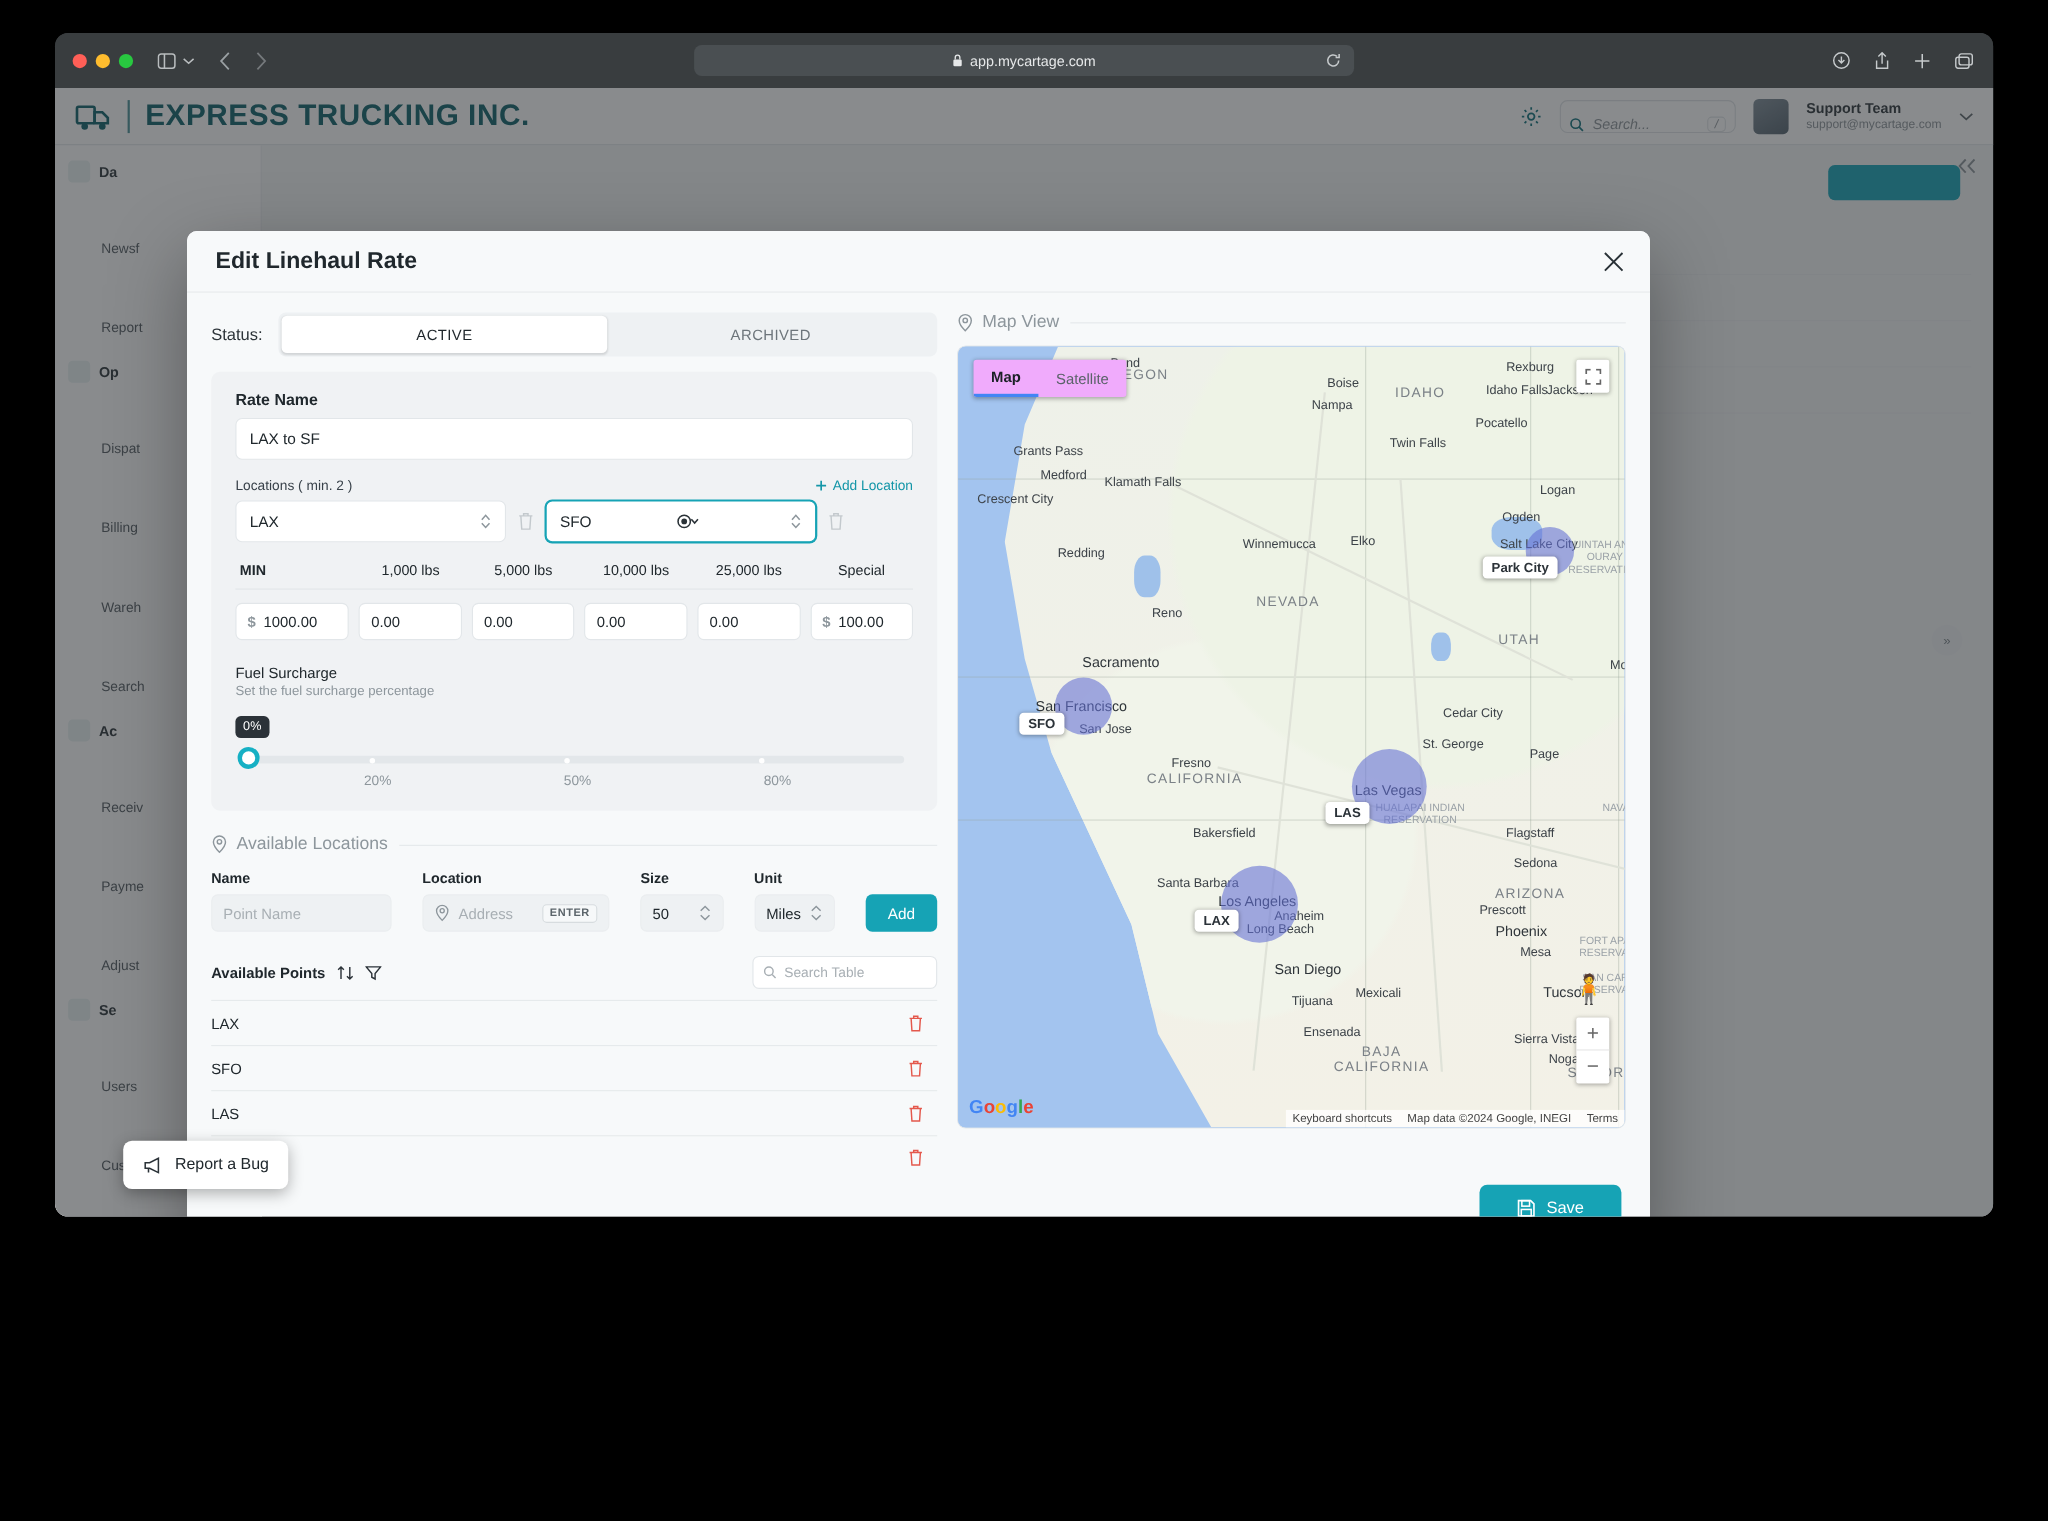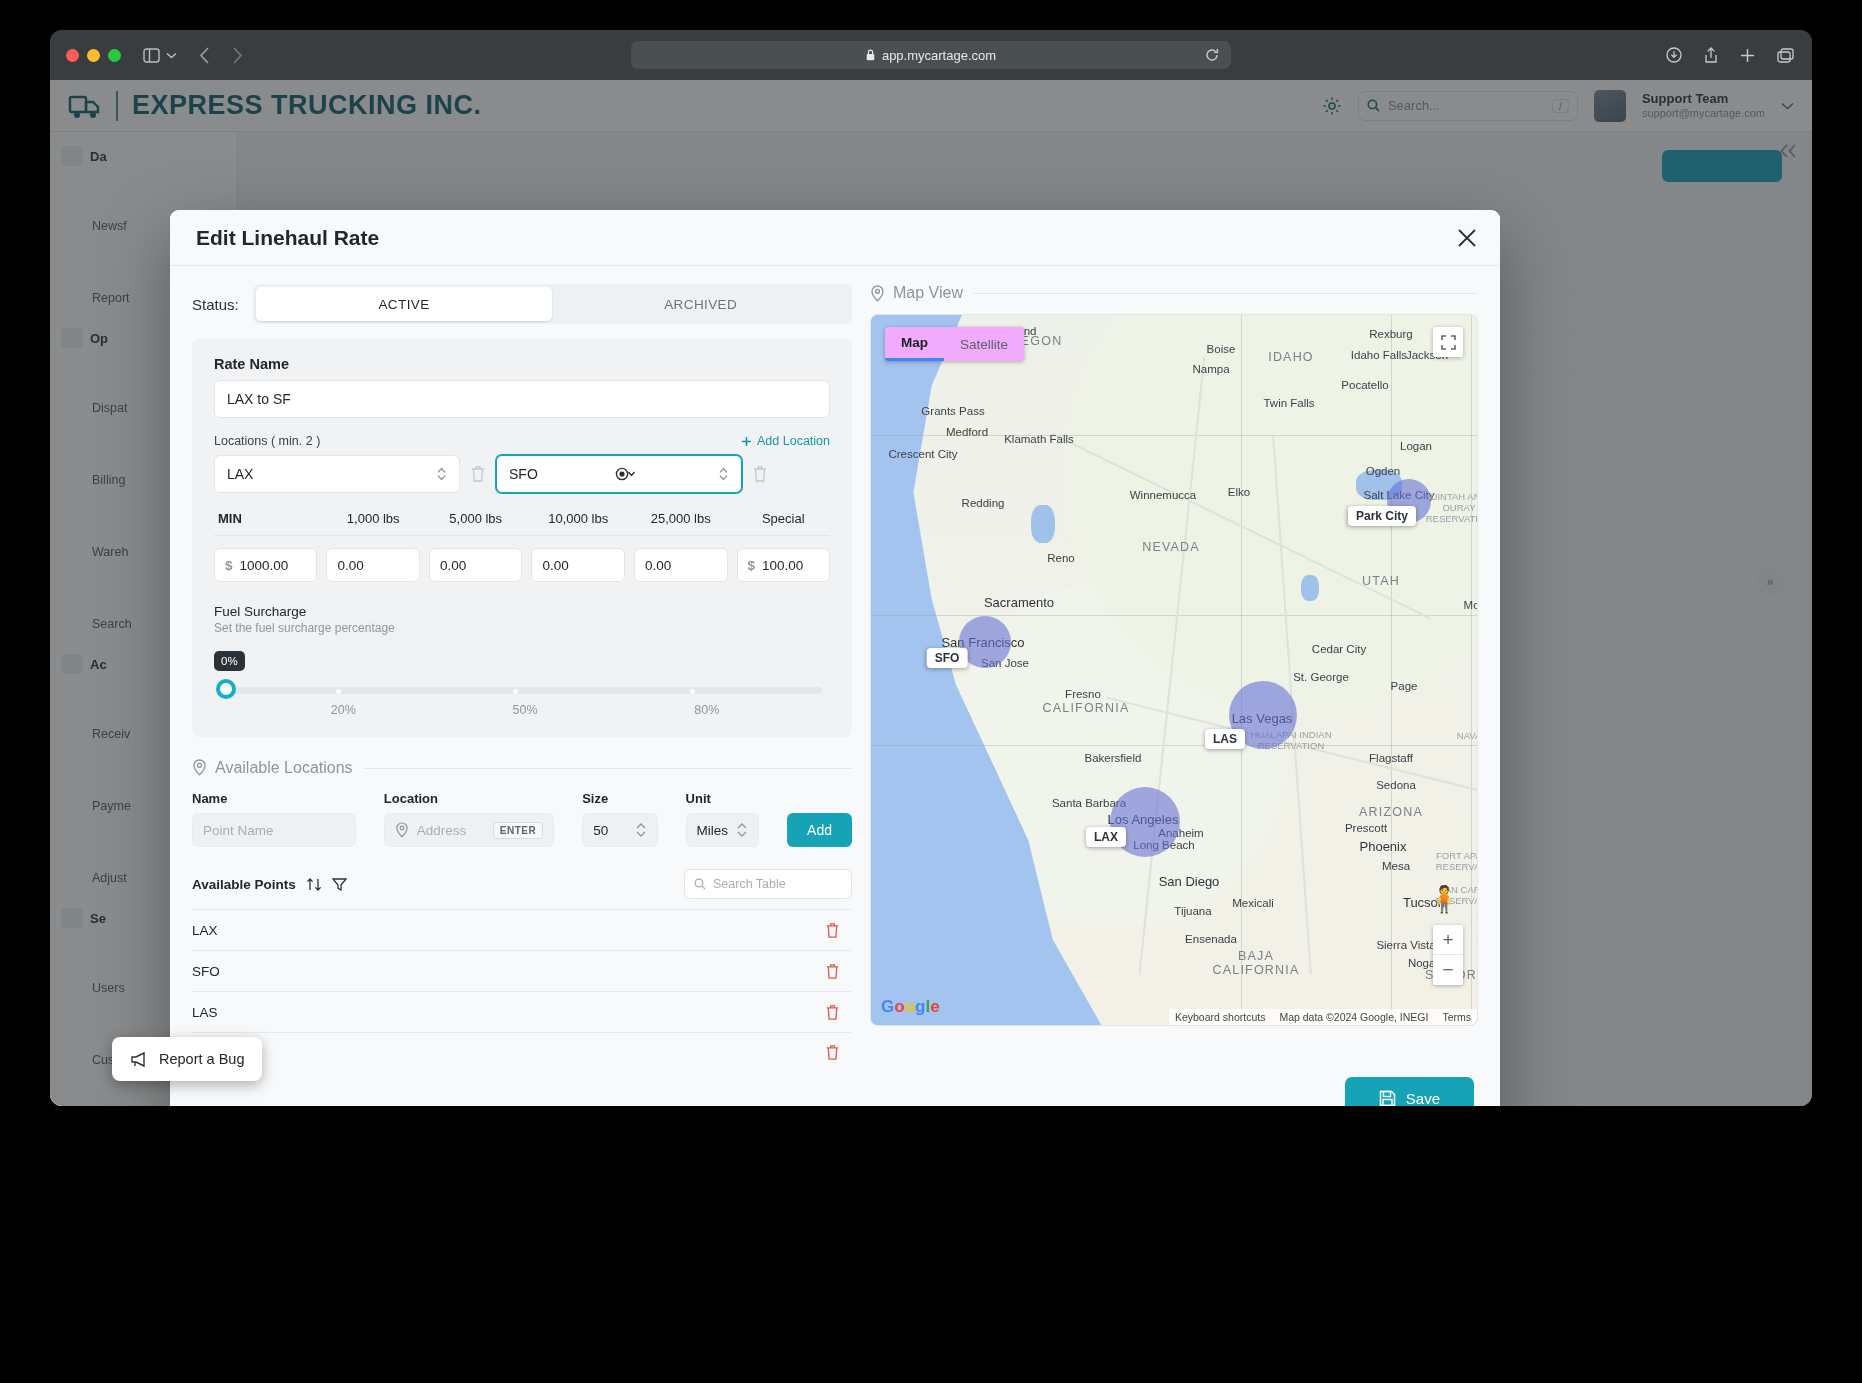--- a/index.html
+++ b/index.html
@@ -42,22 +42,22 @@
   .app { position: relative; height: 1026px; background: #f4f5f7; }
   .app-header {
     height: 52px; background: #fff; display:flex; align-items:center;
     padding: 0 18px; border-bottom: 1px solid #e3e6e8; position: relative;
   }
   .brand { display: flex; align-items: center; gap: 14px; }
   .brand-sep { width:2px; height: 30px; background: #0f6b75; opacity:.75; }
   .brand-name { color: #0d5f68; font-size: 27px; font-weight: 700; letter-spacing: .5px; }
   .hdr-right { position: absolute; right: 18px; display:flex; align-items:center; gap: 16px; }
   .search-box {
-    width: 220px; height: 30px; border: 1px solid #dfe3e6; border-radius: 7px;
-    display:flex; align-items:center; gap: 8px; padding: 0 8px; color:#8d9499; font-size: 13px;
+    width: 160px; height: 30px; border: 1px solid #dfe3e6; border-radius: 7px;
+    display:flex; align-items:flex-end; gap: 8px; padding: 0 8px; color:#8d9499; font-size: 13px; font-style: italic;
   }
   .slashkey { margin-left:auto; border:1px solid #e0e4e7; border-radius:4px; padding:0 6px; font-size:11px; color:#8d9499;}
   .avatar { width: 32px; height: 32px; border-radius: 5px; background: linear-gradient(150deg,#7e8c97,#53616c); }
   .user-meta { line-height: 1.25; }
   .user-name { font-size: 13px; color:#2c3338; font-weight: 600; }
   .user-mail { font-size: 11px; color:#8d9499; }
 
   .app-body { display:flex; height: 974px; }
   .side {
     width: 188px; background:#fff; padding: 14px 12px; font-size: 12.5px; color:#545c62;

